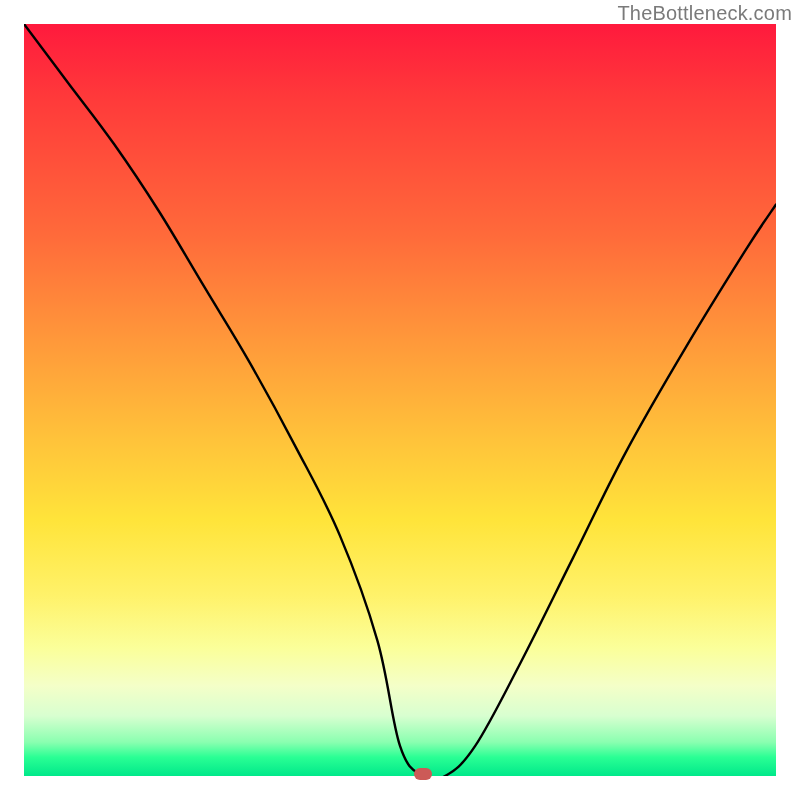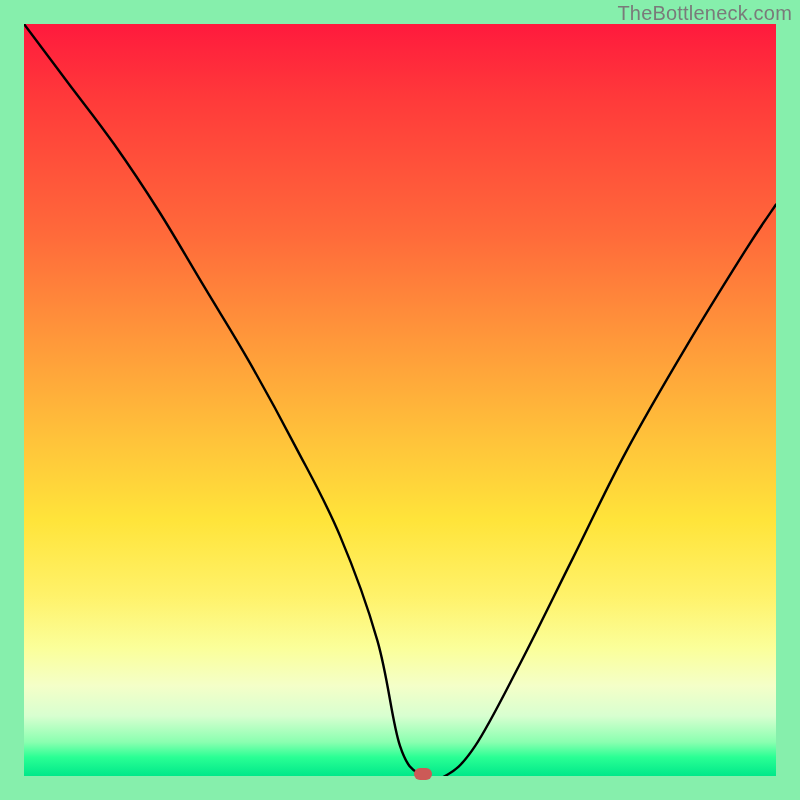--- a/index.html
+++ b/index.html
@@ -10,21 +10,21 @@
     background: #000;
     overflow: hidden;
     font-family: Arial, Helvetica, sans-serif;
   }
   .frame {
     position: absolute;
     left: 0;
     top: 0;
     width: 800px;
     height: 800px;
-    background: #86efac;
+    background: #ffffff;
   }
   .plot {
     position: absolute;
     left: 24px;
     top: 24px;
     width: 752px;
     height: 752px;
     
     background: linear-gradient(to bottom,
       #ff1a3d 0%,

